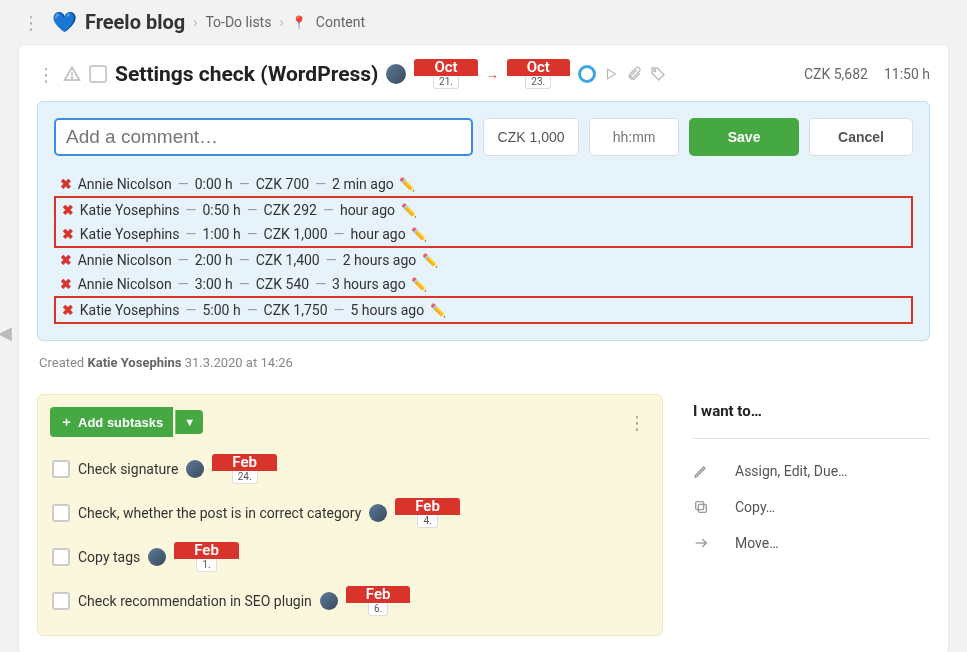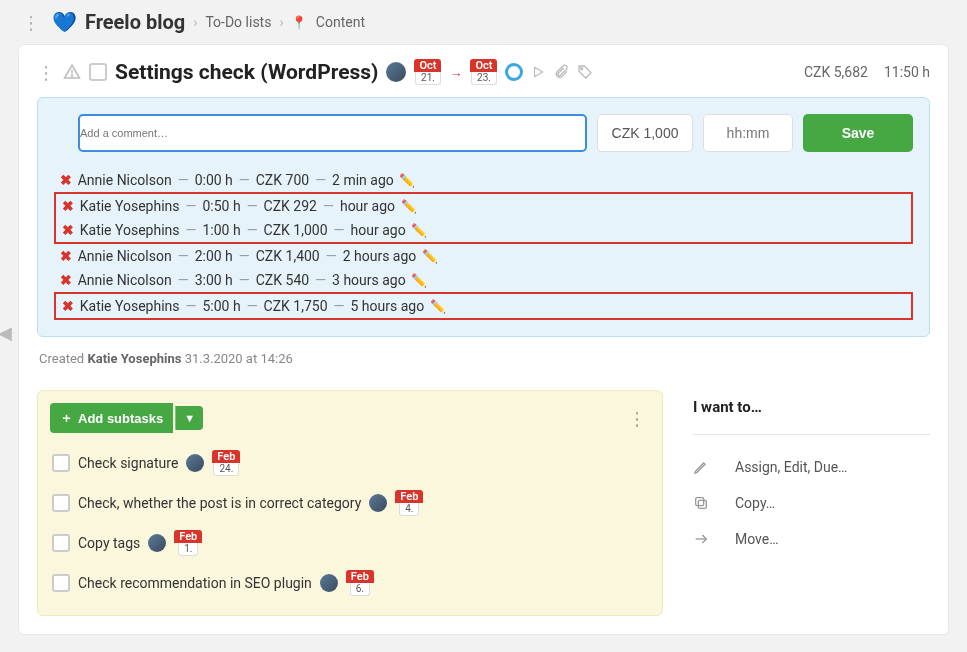--- a/index.html
+++ b/index.html
@@ -58,21 +58,21 @@
   .avatar {
     width: 20px; height: 20px; border-radius: 50%; background: linear-gradient(135deg,#5b7a99,#3a4a5c);
     display: inline-block; flex-shrink: 0;
   }
   .avatar.small { width: 18px; height: 18px; }
   .date-badge {
     display: inline-flex; flex-direction: column; align-items: center;
     font-size: 9px; line-height: 1; flex-shrink: 0;
   }
   .date-badge .month {
-    background: #d9342b; color: #fff; padding: 1px 5px; border-radius: 3px 3px 0 0; font-weight: 600; font-size: 11px;
+    background: #d9342b; color: #fff; padding: 1px 20px; border-radius: 3px 3px 0 0; font-weight: 600; font-size: 15px;
   }
   .date-badge .day { background: #fff; border: 1px solid #ddd; border-top: none; padding: 1px 5px; border-radius: 0 0 3px 3px; font-size: 10px; color: #555; }
   .arrow-red { color: #d9342b; font-size: 13px; }
   .record-circle {
     width: 18px; height: 18px; border: 3px solid #3ba7e0; border-radius: 50%;
   }
   .play-icon { color: #bbb; font-size: 14px; }
   .attach-icon, .tag-icon { color: #bbb; font-size: 15px; }
   .spacer { flex: 1; }
   .header-stats { color: #666; font-size: 14px; display: flex; gap: 16px; }
@@ -82,25 +82,24 @@
     border-radius: 6px;
     padding: 16px;
     margin-bottom: 14px;
   }
   .input-row { display: flex; gap: 10px; margin-bottom: 16px; }
   .comment-input {
     flex: 1;
     height: 38px;
     border: 2px solid #3c8dde;
     border-radius: 5px;
-    padding: 0 0;
-    font-size: 11px;
+    padding: 0 10px;
+    font-size: 19px;
     outline: none;
     background: #fff;
-    margin-left: 24px;
   }
   .amount-input, .time-input {
     height: 38px;
     border: 1px solid #ddd;
     border-radius: 5px;
     padding: 0 12px;
     font-size: 14px;
     background: #fff;
     text-align: center;
     color: #555;
@@ -227,20 +226,21 @@
         <span>11:50 h</span>
       </span>
     </div>
 
     <div class="time-panel">
       <div class="input-row">
         <input class="comment-input" placeholder="Add a comment…" style="">
         <input class="amount-input" value="CZK 1,000" style="">
         <input class="time-input" placeholder="hh:mm" style="">
         <button class="btn btn-save">Save</button>
+        <button class="btn btn-cancel">Cancel</button>
       </div>
       <div id="entries">
           <div class="time-entry">
             <span class="x-icon">✖</span> 
             <span>Annie Nicolson</span> 
             <span class="dash">—</span> 
             <span>0:00 h</span> 
             <span class="dash">—</span> 
             <span>CZK 700</span> 
             <span class="dash">—</span> 

